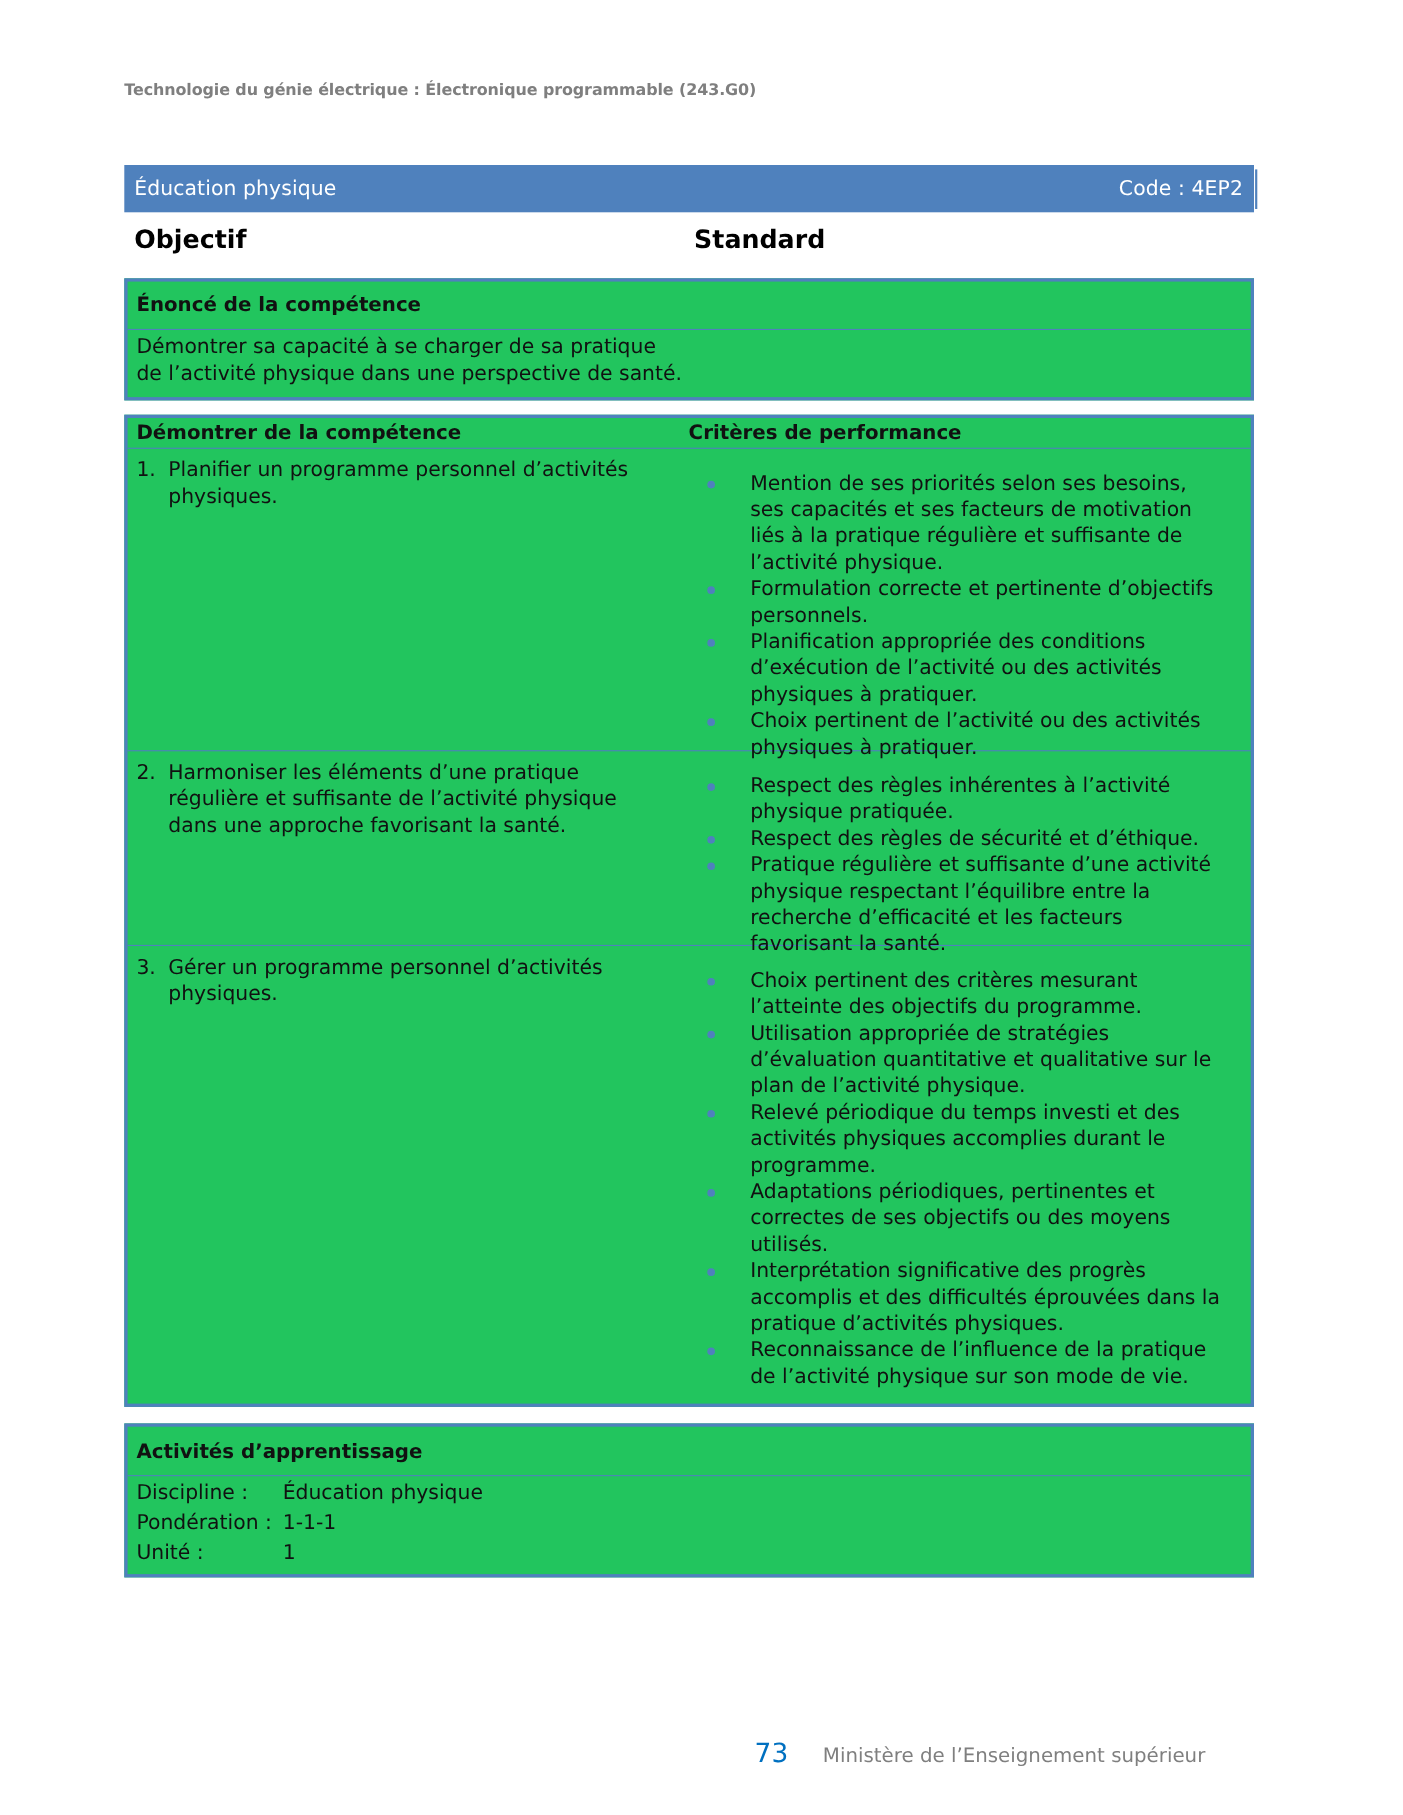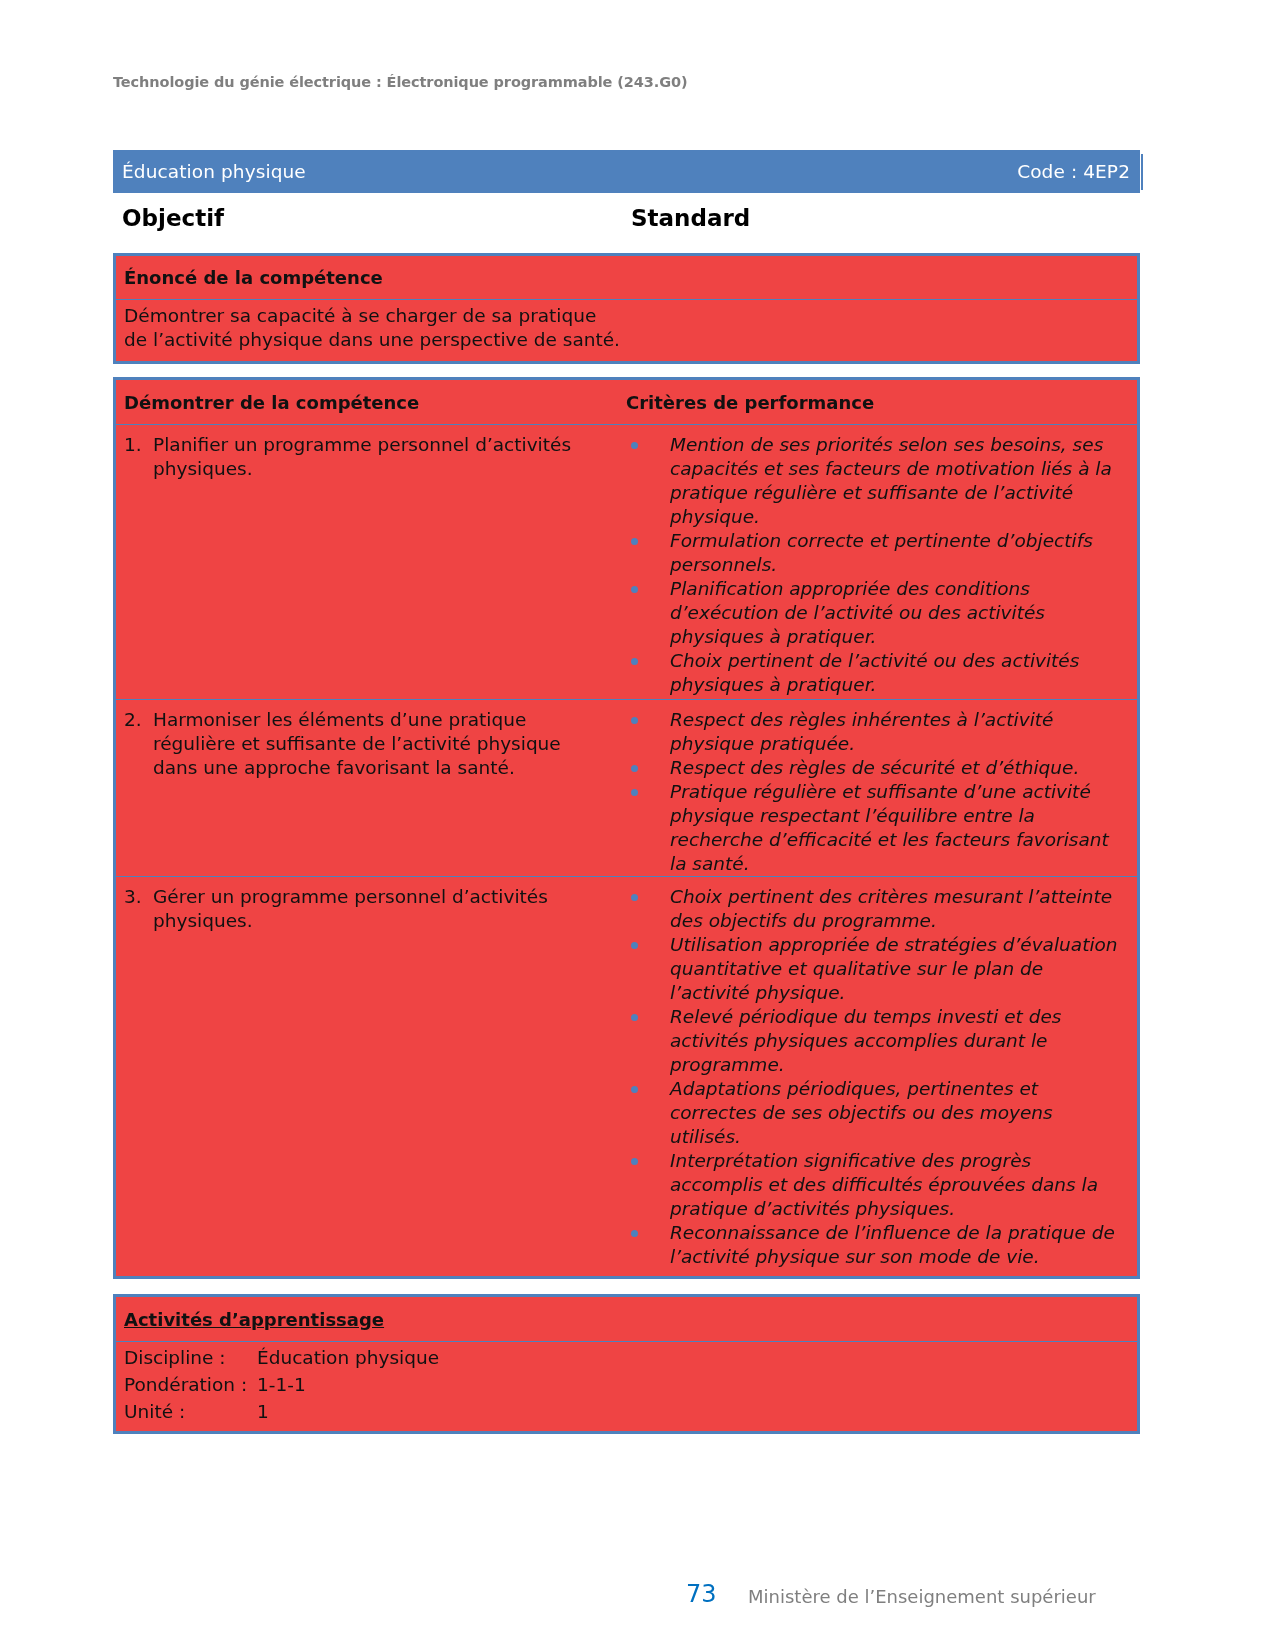--- a/index.html
+++ b/index.html
@@ -25,21 +25,21 @@
     }
     .section-labels {
       position: absolute; top: 205px; left: 122px; width: 1018px; height: 34px;
       font-size: 23px; font-weight: bold; color: #000000;
     }
     .section-labels .left { position: absolute; left: 0; top: 0; }
     .section-labels .right { position: absolute; left: 509px; top: 0; }
 
     .box {
       position: absolute; left: 113px; width: 1027px;
-      border: 3px solid #4f81bd; box-sizing: border-box; background: #ef4444;
+      border: 3px solid #4f81bd; box-sizing: border-box; background: #22c55e;
     }
     .box .head {
       font-weight: bold; font-size: 18px;
       border-bottom: 1.5px solid #4f81bd;
       box-sizing: border-box; padding: 0 0 0 8px;
       display: flex; align-items: center;
     }
     .box .body-text { font-size: 18.5px; line-height: 24px; padding: 4px 8px; }
 
     #box-enonce { top: 253px; height: 111px; }
@@ -50,37 +50,37 @@
     .grid-row:last-child { border-bottom: none; }
     .grid-row .col-left { width: 500px; box-sizing: border-box; padding-left: 8px; }
     .grid-row .col-right { flex: 1; box-sizing: border-box; padding-left: 10px; }
     .header-row { height: 45px; align-items: center; font-weight: bold; font-size: 18px; }
     .el-row { font-size: 18.5px; line-height: 24px; }
     .el-row .col-left { padding-top: 8px; }
     .el-row .col-right { padding-top: 8px; }
     .num-item { display: flex; }
     .num-item .num { width: 29px; flex-shrink: 0; }
     .num-item .txt { flex: 1; padding-right: 14px; }
-    ul.crit { list-style: none; margin: 0; padding: 0; font-style: italic; }
+    ul.crit { list-style: none; margin: 12px; padding: 0; }
     ul.crit li { display: flex; }
     ul.crit li .bullet {
       width: 44px; flex-shrink: 0; position: relative;
     }
     ul.crit li .bullet::before {
       content: ""; position: absolute; left: 5px; top: 9px;
       width: 7px; height: 7px; border-radius: 50%; background: #4f81bd;
     }
     ul.crit li .txt { flex: 1; padding-right: 12px; }
 
     #row-1 { height: 275px; }
     #row-2 { height: 177px; }
     #row-3 { flex: 1; }
 
     #box-activites { top: 1294px; height: 140px; }
-    #box-activites .head { height: 45px; text-decoration: underline; }
+    #box-activites .head { height: 45px; }
     .kv { display: flex; font-size: 18.5px; line-height: 27px; }
     .kv .k { width: 133px; }
     #box-activites .body-text { padding-top: 2px; }
 
     .footer-page {
       position: absolute; left: 686px; top: 1580px;
       font-size: 24px; color: #0070c0;
     }
     .footer-text {
       position: absolute; left: 748px; top: 1586px;

